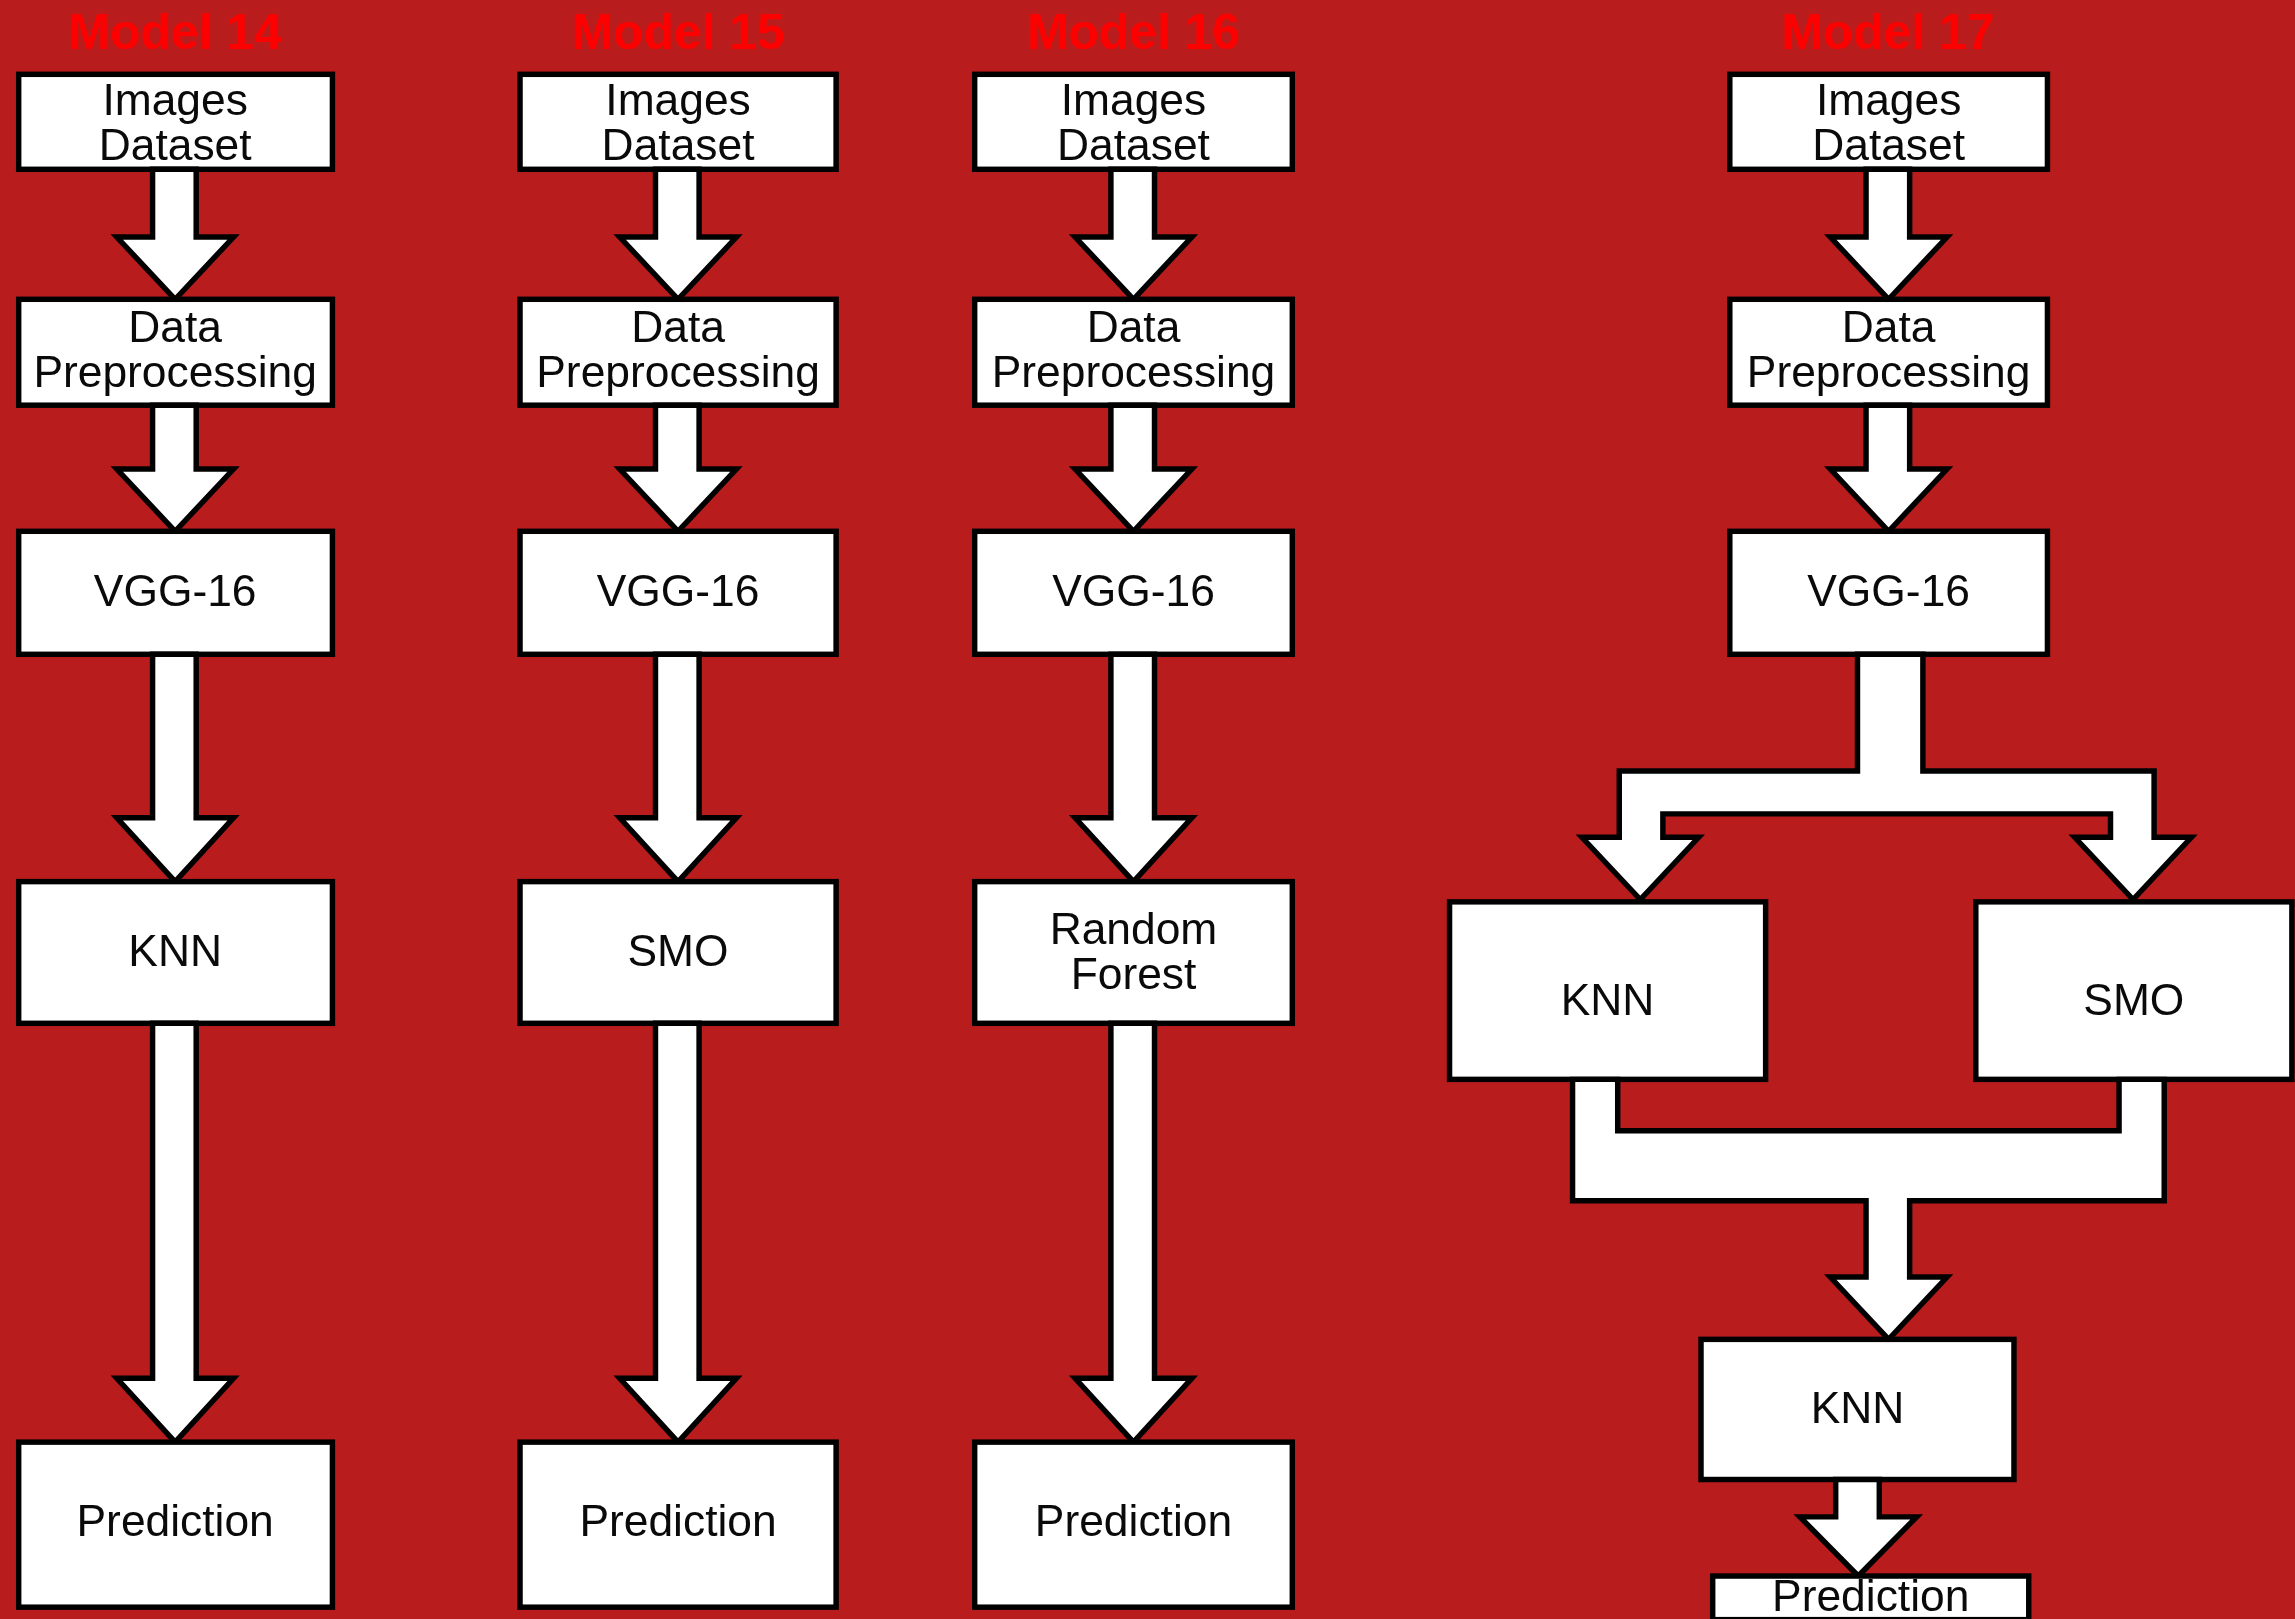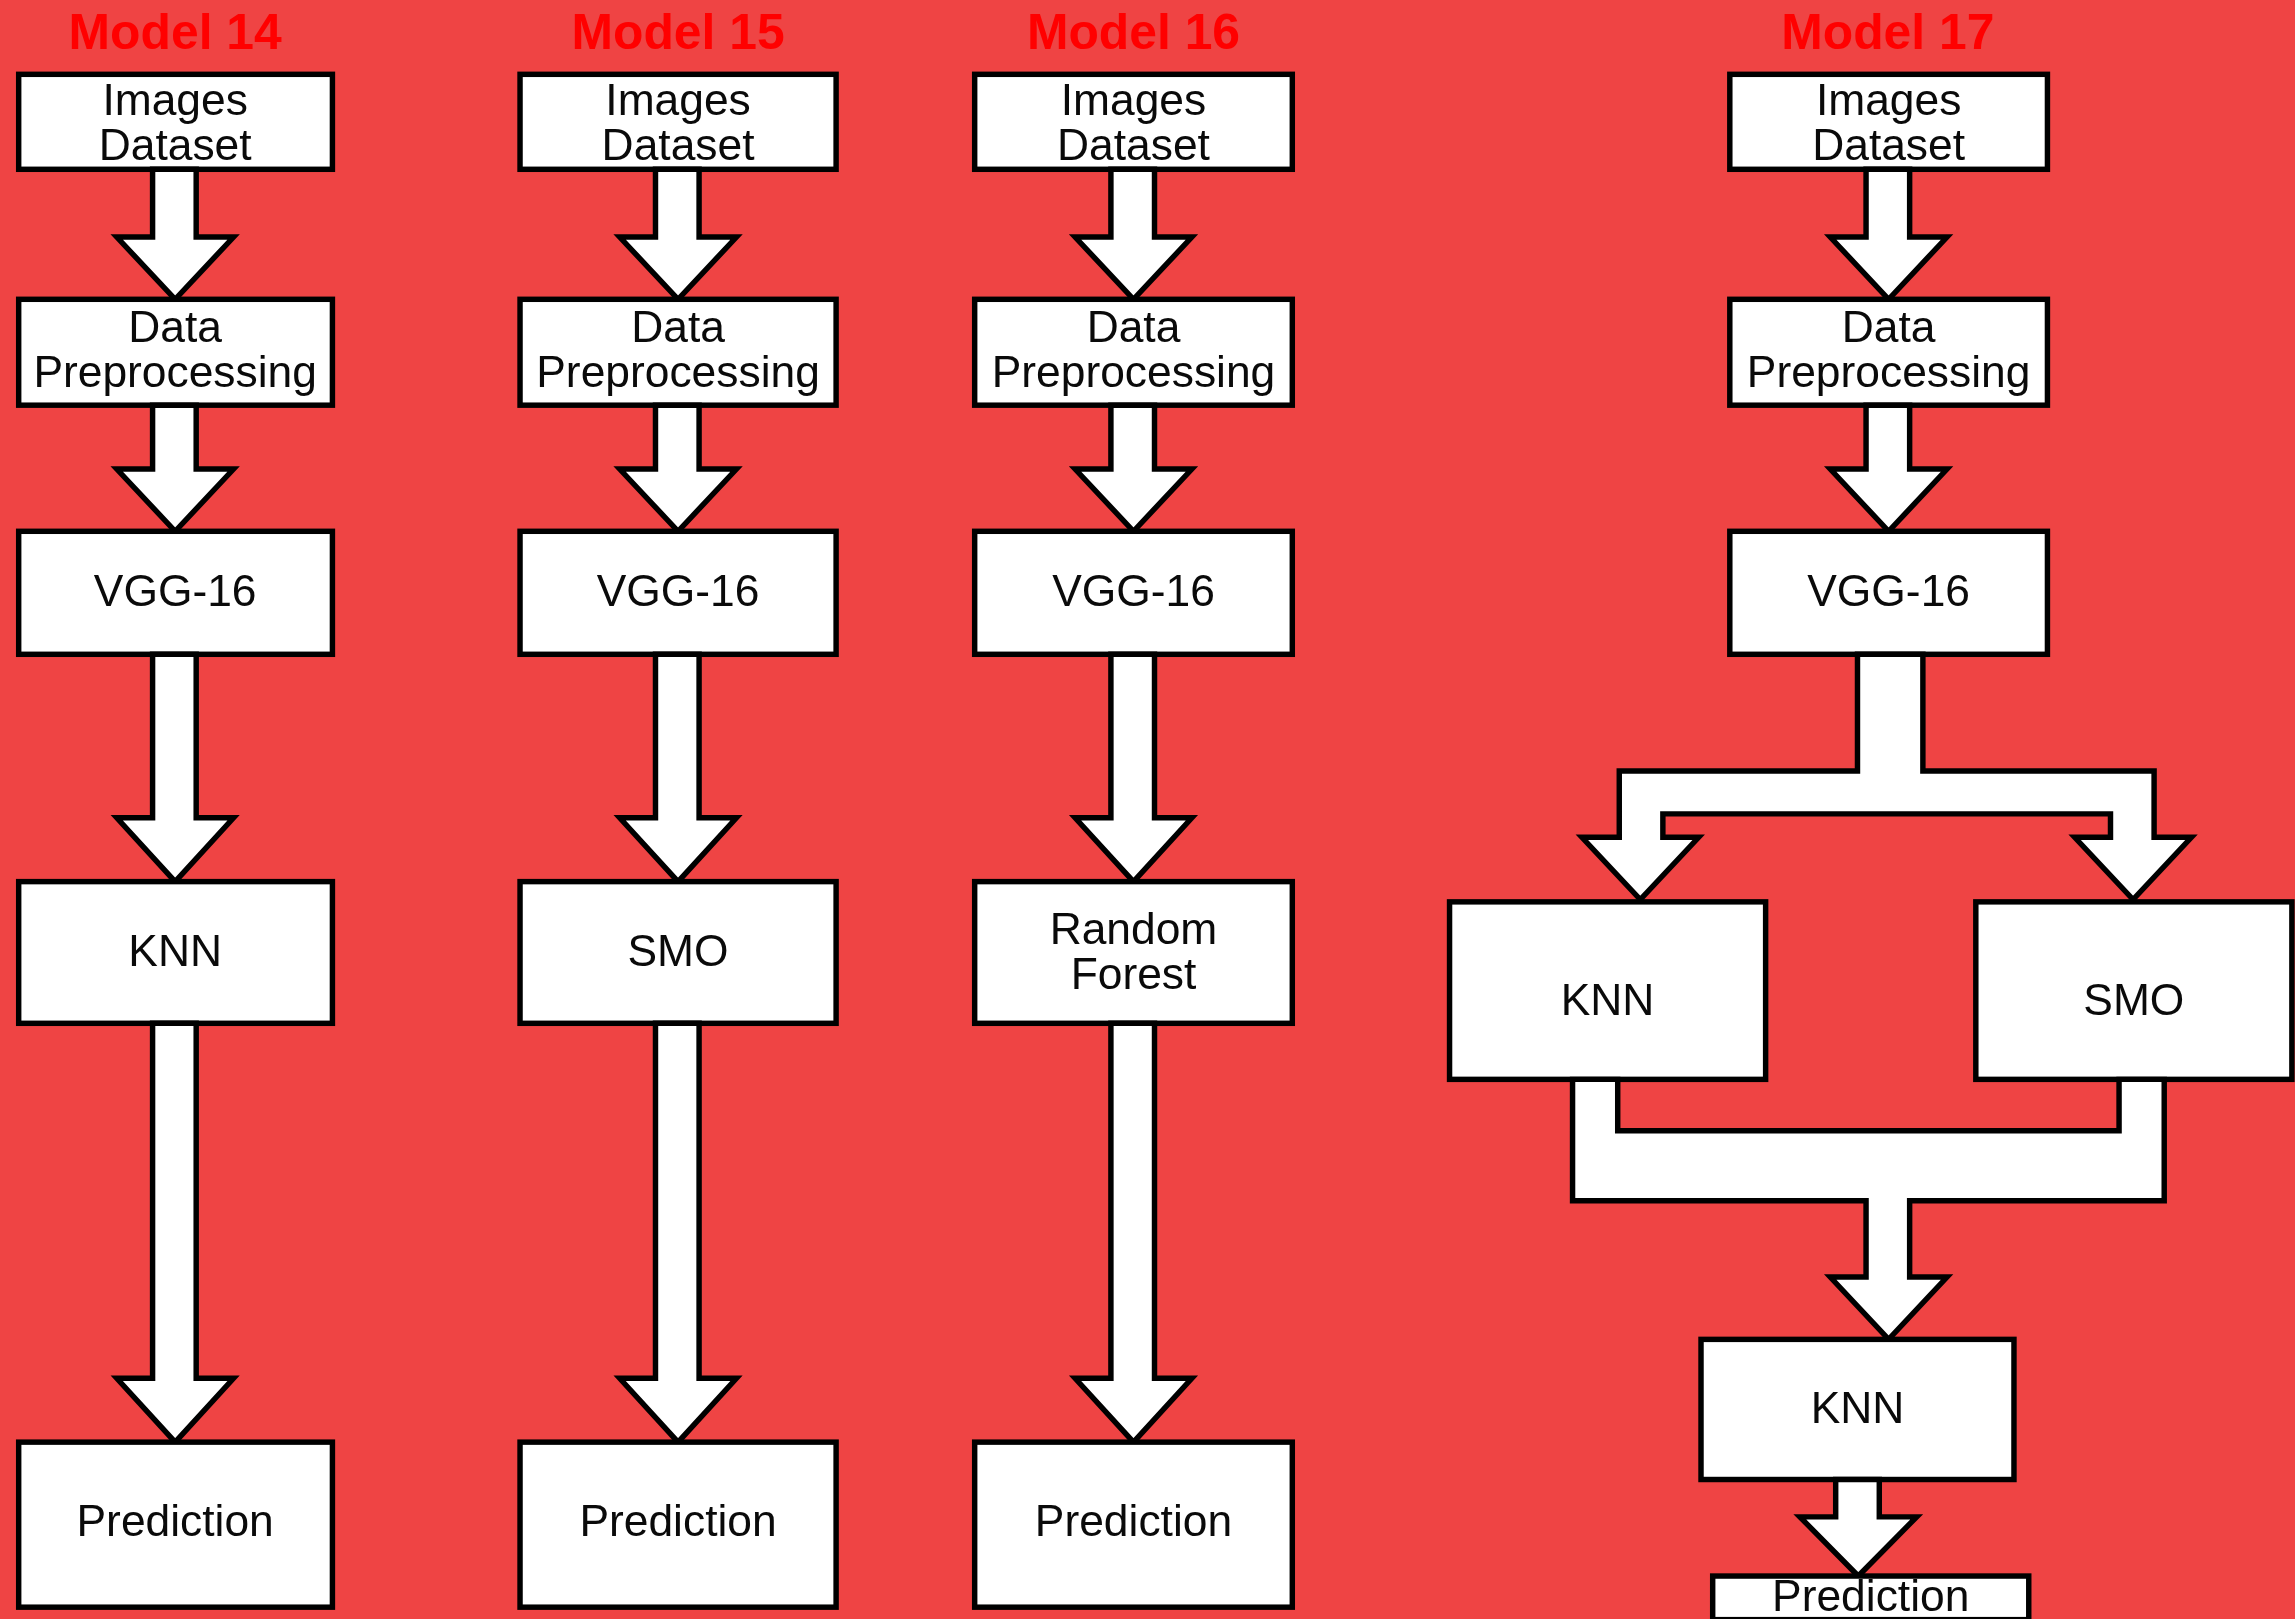--- a/index.html
+++ b/index.html
@@ -8,21 +8,21 @@
     padding: 0;
     background: #ffffff;
   }
   body {
     font-family: "Liberation Sans", sans-serif;
   }
   #diagram-root {
     position: relative;
     width: 2295px;
     height: 1620px;
-    background: #ef4444;
+    background: #b91c1c;
     overflow: hidden;
   }
   svg#flow-svg {
     position: absolute;
     left: 0;
     top: 0;
     width: 2295px;
     height: 1620px;
     display: block;
   }

